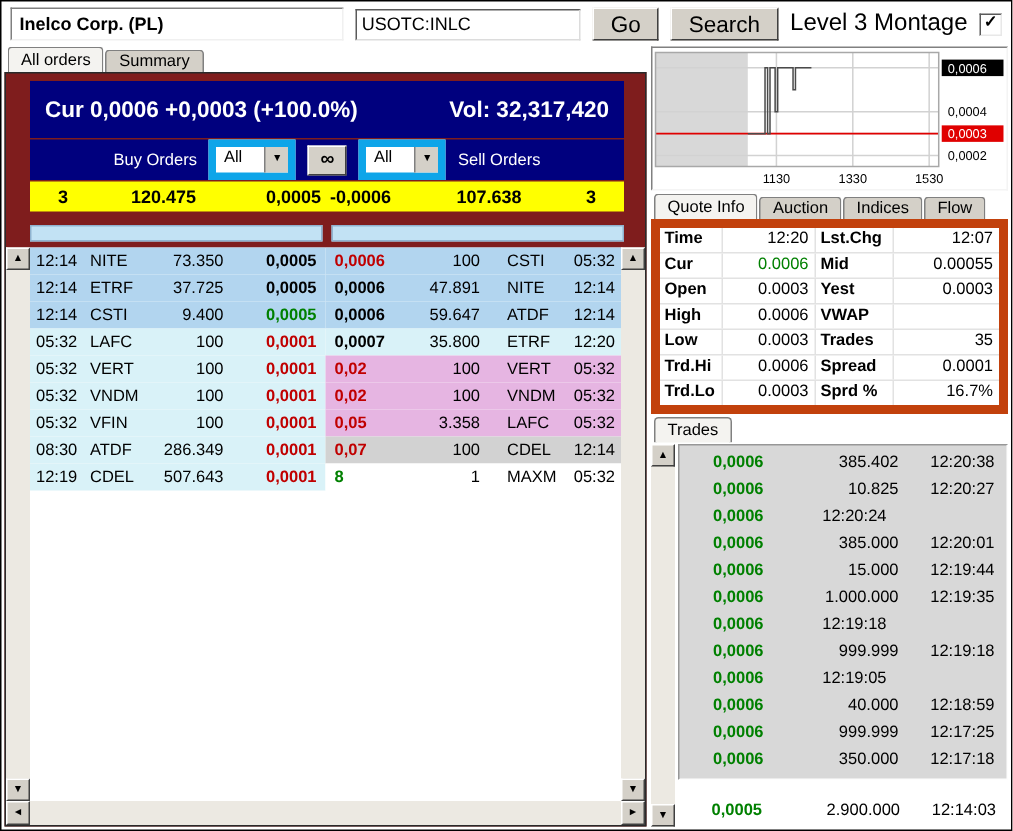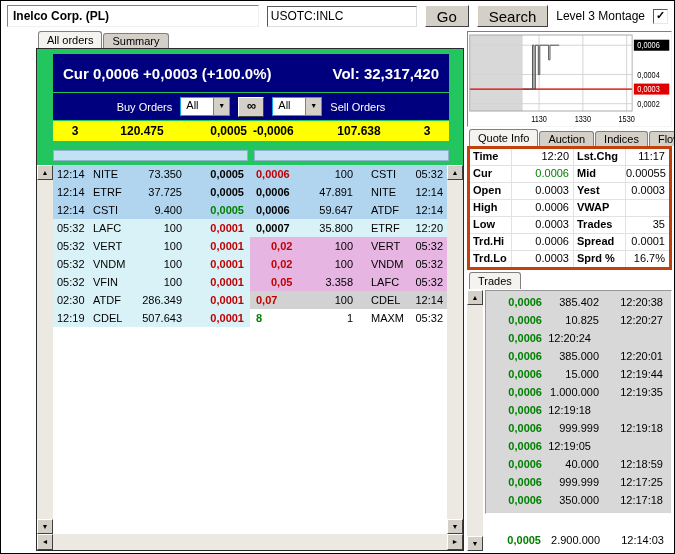--- a/index.html
+++ b/index.html
@@ -4,40 +4,40 @@
 <style>
   html,body{margin:0;padding:0;background:#fff;}
   body{font-family:"Liberation Sans",sans-serif;color:#000;}
   .window{width:675px;height:554px;box-sizing:border-box;border:1px solid #000;background:#fff;overflow:hidden;display:flex;flex-direction:column;}
 
   
   .topbar{height:30px;flex:0 0 30px;display:flex;align-items:center;padding:0 6px;gap:8px;}
   .title-box{width:262px;height:22px;line-height:20px;box-sizing:border-box;border:1px solid;border-color:#808080 #f0f0f0 #f0f0f0 #808080;font-weight:bold;font-size:12px;padding-left:5px;white-space:nowrap;overflow:hidden;}
   .symbol-input{width:150px;height:21px;box-sizing:border-box;border:1px solid;border-color:#5a5a5a #dcdcdc #dcdcdc #5a5a5a;font-size:12px;padding:0 3px;font-family:inherit;outline:none;}
   .btn{height:22px;background:#d4d0c8;border:1px solid;border-color:#fff #404040 #404040 #fff;font-size:15px;padding:0 11px;font-family:inherit;cursor:default;}
-  .montage-label{font-size:12px;margin-left:auto;white-space:nowrap;}
+  .montage-label{font-size:16px;margin-left:auto;white-space:nowrap;}
   .checkbox{width:13px;height:13px;flex:0 0 13px;background:#fff;border:1px solid;border-color:#5a5a5a #e8e8e8 #e8e8e8 #5a5a5a;font-size:11px;line-height:11px;text-align:center;font-weight:bold;}
 
   
   .main{flex:1;display:flex;padding:0 2px 2px 2px;gap:3px;min-height:0;}
   .panel{display:flex;flex-direction:column;min-height:0;}
-  .left-panel{width:428px;flex:0 0 428px;margin-left:33px;}
+  .left-panel{width:428px;flex:0 0 428px;}
   .right-panel{flex:1;min-width:0;}
 
   
   .tabrow{height:17px;flex:0 0 17px;display:flex;align-items:flex-end;padding-left:2px;}
   .tab{background:#d4d0c8;border:1px solid #808080;border-bottom:none;border-radius:3px 3px 0 0;padding:0 8px;font-size:11px;margin-right:1px;height:14px;line-height:14px;white-space:nowrap;}
   .tab.active{background:#f4f3f0;height:16px;line-height:16px;position:relative;z-index:2;}
 
   
-  .montage{flex:1;border:1px solid #2a2a2a;display:flex;flex-direction:column;background:#22c55e;min-height:0;}
+  .montage{flex:1;border:1px solid #2a2a2a;display:flex;flex-direction:column;background:#7f1d1d;min-height:0;}
   .m-head{padding:5px 14px 0 16px;}
   .ticker{background:#00007e;color:#fff;height:38px;display:flex;align-items:center;justify-content:space-between;padding:0 10px;font-size:15px;font-weight:bold;white-space:nowrap;}
   .filterrow{background:#00007e;color:#fff;height:27px;display:flex;align-items:center;justify-content:center;gap:8px;font-size:11px;margin-top:1px;}
-  .select{background:#fff;color:#000;height:17px;display:flex;align-items:stretch;border:1px solid #0ea5e9;font-size:11px;}
+  .select{background:#fff;color:#000;height:17px;display:flex;align-items:stretch;border:5px solid #0ea5e9;font-size:11px;}
   .sel-val{padding:0 5px;min-width:22px;line-height:15px;}
   .sel-arrow{width:15px;background:#d4d0c8;border-left:1px solid #808080;font-size:7px;text-align:center;line-height:15px;color:#000;}
   .linkbtn{width:24px;height:18px;background:#d4d0c8;color:#000;border:1px solid;border-color:#fff #404040 #404040 #fff;font-size:13px;font-weight:bold;text-align:center;line-height:15px;}
   .yellowrow{background:#ffff00;height:20px;display:flex;font-weight:bold;font-size:12px;align-items:center;margin-top:1px;}
   .y-half{width:50%;display:flex;align-items:center;}
   .yc-count{width:44px;text-align:center;}
   .yc-size{flex:1;text-align:center;}
   .yc-bid{width:60px;text-align:right;padding-right:4px;}
   .yc-ask{width:60px;text-align:left;padding-left:2px;}
   .strips{display:flex;gap:6px;margin:9px 0 4px 0;}
@@ -51,42 +51,42 @@
   .otable.sell .orow{grid-template-columns:58px 1fr 46px 38px;}
   .ct{padding-left:4px;}
   .cm{padding-left:2px;}
   .cs{text-align:right;padding-right:10px;}
   .cp{font-weight:bold;text-align:right;padding-right:6px;}
   .cp-l{font-weight:bold;padding-left:6px;}
   .cm2{padding-left:8px;}
   .ct-r{text-align:right;padding-right:4px;}
   .bg-blue{background:#b2d5ef;}
   .bg-cyan{background:#d9f2f8;}
-  .bg-pink{background:#e6b5e2;padding-left:15px;}
+  .bg-pink{background:#e6b5e2;}
   .bg-gray{background:#d2d2d2;}
   .bg-white{background:#ffffff;}
   .p-black{color:#000;}
   .p-red{color:#c00000;}
   .p-green{color:#008000;}
 
   
   .vscroll{width:16px;flex:0 0 16px;display:flex;flex-direction:column;background:#ece9e2;}
   .hscroll{height:16px;flex:0 0 16px;display:flex;background:#ece9e2;}
   .sbtn{box-sizing:border-box;background:#d4d0c8;border:1px solid;border-color:#fff #404040 #404040 #fff;font-size:7px;text-align:center;color:#000;}
   .vscroll .sbtn{height:15px;flex:0 0 15px;line-height:13px;}
   .hscroll .sbtn{width:16px;flex:0 0 16px;line-height:14px;}
   .strack{flex:1;}
 
   
   .chart-panel{height:96px;flex:0 0 96px;border:1px solid;border-color:#808080 #f4f4f4 #f4f4f4 #808080;background:#fff;box-sizing:border-box;}
   .chart-panel svg{display:block;width:100%;height:100%;}
 
   
   .qtabs{margin-top:2px;}
-  .qtable{border:3px solid #c2410c;font-size:11px;background:#fff;}
+  .qtable{border:6px solid #c2410c;font-size:11px;background:#fff;}
   .qrow{display:grid;grid-template-columns:42px 62px 52px 1fr;height:16px;line-height:15px;border-bottom:1px solid #e2e2e2;white-space:nowrap;}
   .qrow:last-child{border-bottom:none;}
   .qc{border-right:1px solid #e2e2e2;}
   .ql{font-weight:bold;padding-left:3px;}
   .qv{text-align:right;padding-right:4px;}
   .qv2{text-align:right;padding-right:4px;}
 
   
   .trades-wrap{flex:1;display:flex;margin-top:1px;min-height:0;}
   .t-right{flex:1;display:flex;flex-direction:column;min-width:0;padding-left:2px;}
@@ -200,21 +200,21 @@
                   <span class="cs">100</span>
                   <span class="cp p-red">0,0001</span>
                 </div>
                 <div class="orow bg-cyan">
                   <span class="ct">05:32</span>
                   <span class="cm">VFIN</span>
                   <span class="cs">100</span>
                   <span class="cp p-red">0,0001</span>
                 </div>
                 <div class="orow bg-cyan">
-                  <span class="ct">02:30</span>
+                  <span class="ct">08:30</span>
                   <span class="cm">ATDF</span>
                   <span class="cs">286.349</span>
                   <span class="cp p-red">0,0001</span>
                 </div>
                 <div class="orow bg-cyan">
                   <span class="ct">12:19</span>
                   <span class="cm">CDEL</span>
                   <span class="cs">507.643</span>
                   <span class="cp p-red">0,0001</span>
                 </div>
@@ -324,21 +324,21 @@
           <div class="tab">Auction</div>
           <div class="tab">Indices</div>
           <div class="tab">Flow</div>
         </div>
 
       <div class="qtable">
           <div class="qrow">
             <span class="qc ql">Time</span>
             <span class="qc qv ">12:20</span>
             <span class="qc ql">Lst.Chg</span>
-            <span class="qv2 ">11:17</span>
+            <span class="qv2 ">12:07</span>
           </div>
           <div class="qrow">
             <span class="qc ql">Cur</span>
             <span class="qc qv p-green">0.0006</span>
             <span class="qc ql">Mid</span>
             <span class="qv2 ">0.00055</span>
           </div>
           <div class="qrow">
             <span class="qc ql">Open</span>
             <span class="qc qv ">0.0003</span>

